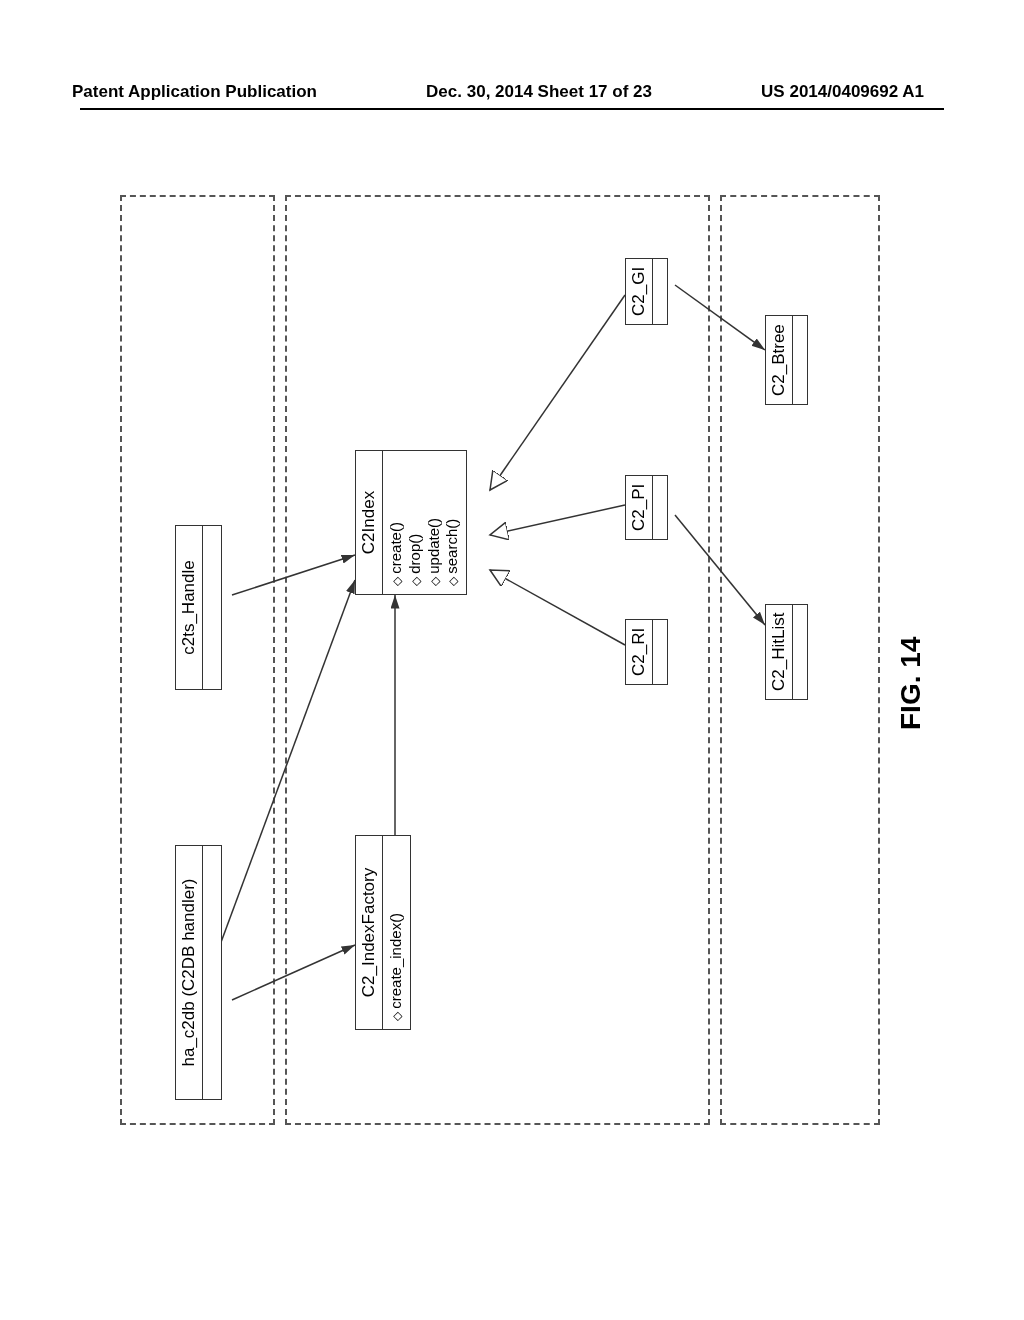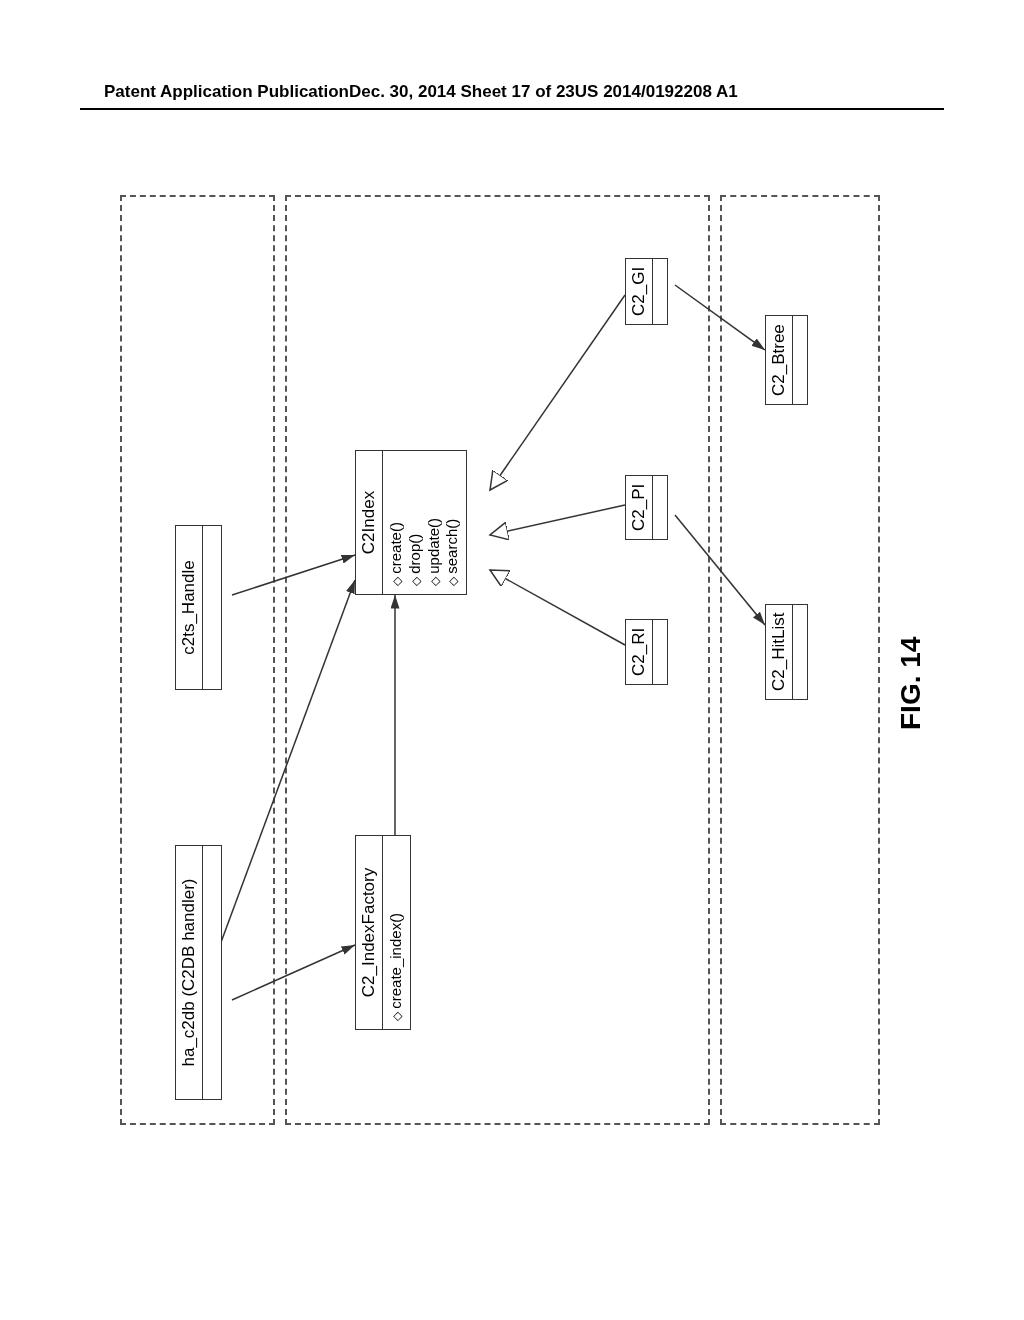--- a/index.html
+++ b/index.html
@@ -9,21 +9,22 @@
     font-family: Arial, Helvetica, sans-serif;
     background: #fff;
     position: relative;
   }
   .header {
     position: absolute;
     top: 82px;
     left: 0;
     width: 1024px;
     display: flex;
-    padding: 0 100px 0 104px;
+    justify-content: space-between;
+    padding: 0 100px 0 72px;
     font-size: 17px;
     font-weight: bold;
   }
   .header > span { white-space: nowrap; }
   .hr {
     position: absolute;
     top: 108px;
     left: 80px;
     width: 864px;
     height: 2px;
@@ -88,21 +89,21 @@
     font-weight: bold;
     font-size: 28px;
   }
 </style>
 </head>
 <body>
 
 <div class="header">
   <span>Patent Application Publication</span>
   <span>Dec. 30, 2014  Sheet 17 of 23</span>
-  <span>US 2014/0192208 A1</span>
+  <span>US 2014/0409692 A1</span>
 </div>
 <div class="hr"></div>
 
 <div class="canvas">
   <div class="diagram">
 
     <div class="region region1"></div>
     <div class="region region2"></div>
     <div class="region region3"></div>
 

